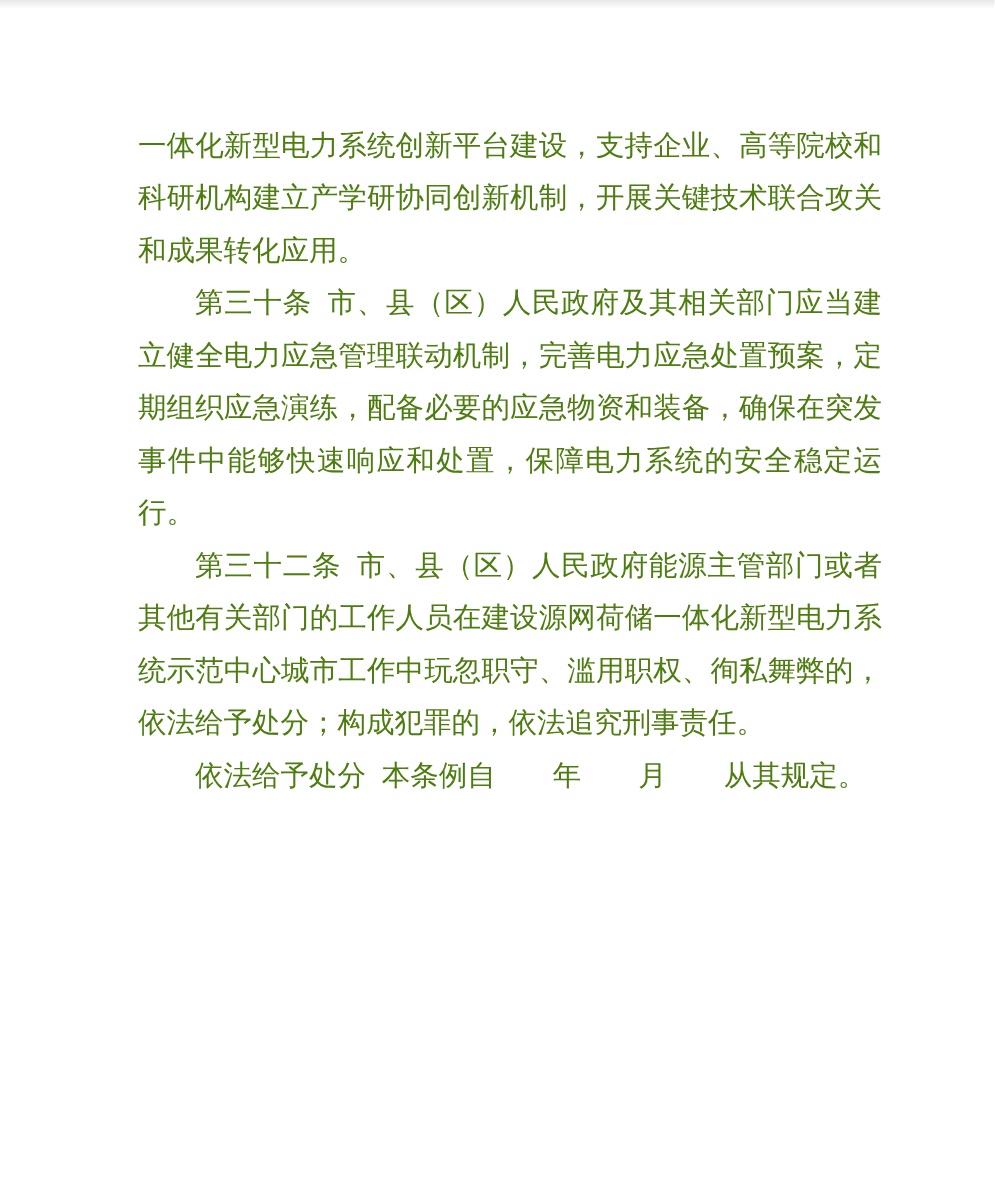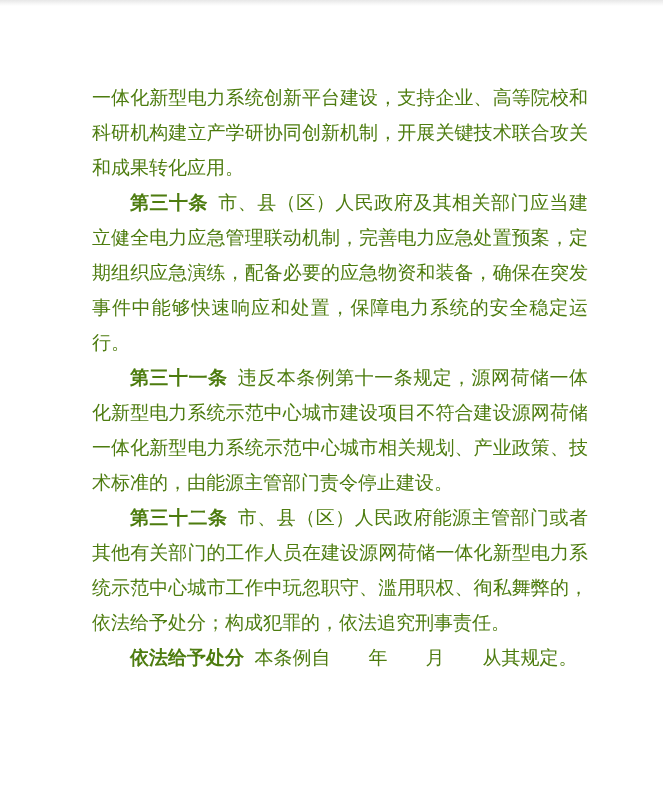--- a/index.html
+++ b/index.html
@@ -34,30 +34,29 @@
     text-justify: inter-ideograph;
   }
   .para {
     margin: 0;
     padding: 0;
   }
   .para.indent {
     text-indent: 2em;
   }
   .article-label {
-    font-weight: 700;
+    font-weight: 400;
     margin-right: 0.55em;
   }
 </style>
 </head>
 <body>
 
 <div class="top-edge"></div>
 
 <main class="doc">
   <section id="paragraphs">
       <p class="para"><span>一体化新型电力系统创新平台建设，支持企业、高等院校和科研机构建立产学研协同创新机制，开展关键技术联合攻关和成果转化应用。</span></p>
       <p class="para indent"><b class="article-label">第三十条</b><span>市、县（区）人民政府及其相关部门应当建立健全电力应急管理联动机制，完善电力应急处置预案，定期组织应急演练，配备必要的应急物资和装备，确保在突发事件中能够快速响应和处置，保障电力系统的安全稳定运行。</span></p>
-      <p class="para indent"><b class="article-label">第三十一条</b><span>违反本条例第十一条规定，源网荷储一体化新型电力系统示范中心城市建设项目不符合建设源网荷储一体化新型电力系统示范中心城市相关规划、产业政策、技术标准的，由能源主管部门责令停止建设。</span></p>
       <p class="para indent"><b class="article-label">第三十二条</b><span>市、县（区）人民政府能源主管部门或者其他有关部门的工作人员在建设源网荷储一体化新型电力系统示范中心城市工作中玩忽职守、滥用职权、徇私舞弊的，依法给予处分；构成犯罪的，依法追究刑事责任。</span></p>
       <p class="para indent"><b class="article-label">依法给予处分</b><span>本条例自　　年　　月　　从其规定。</span></p>
     </section>
 </main>
 
 </body></html>

